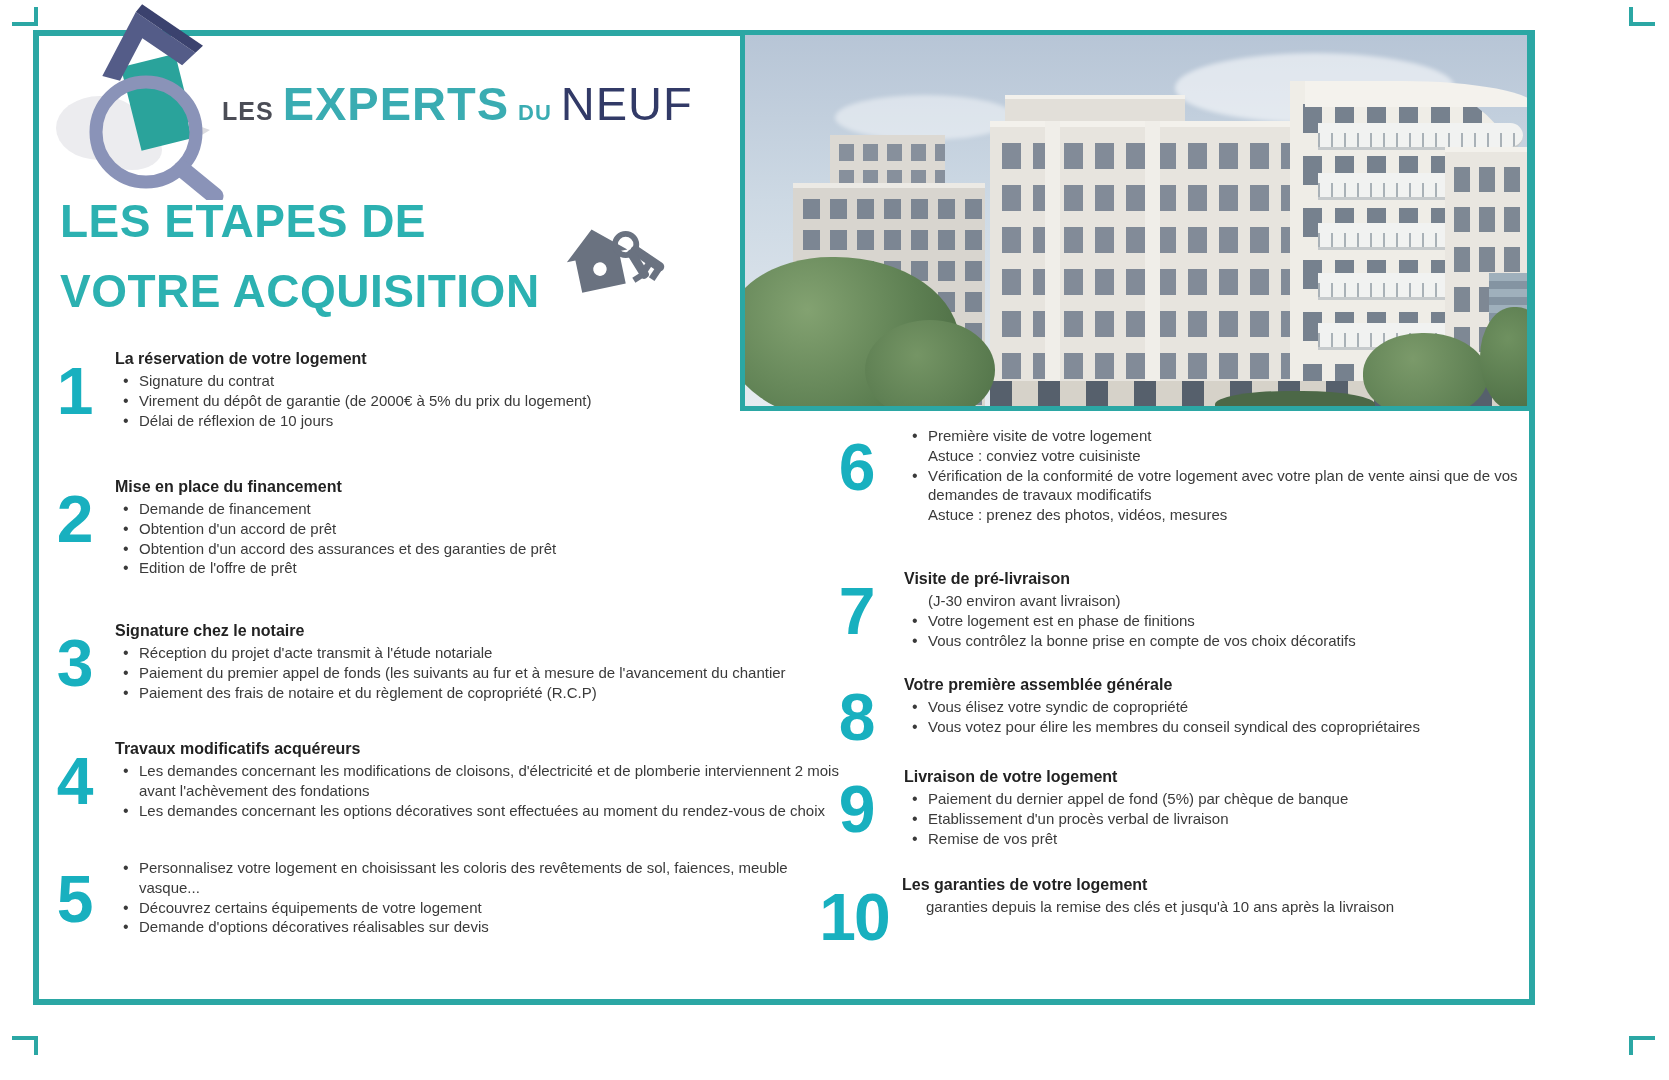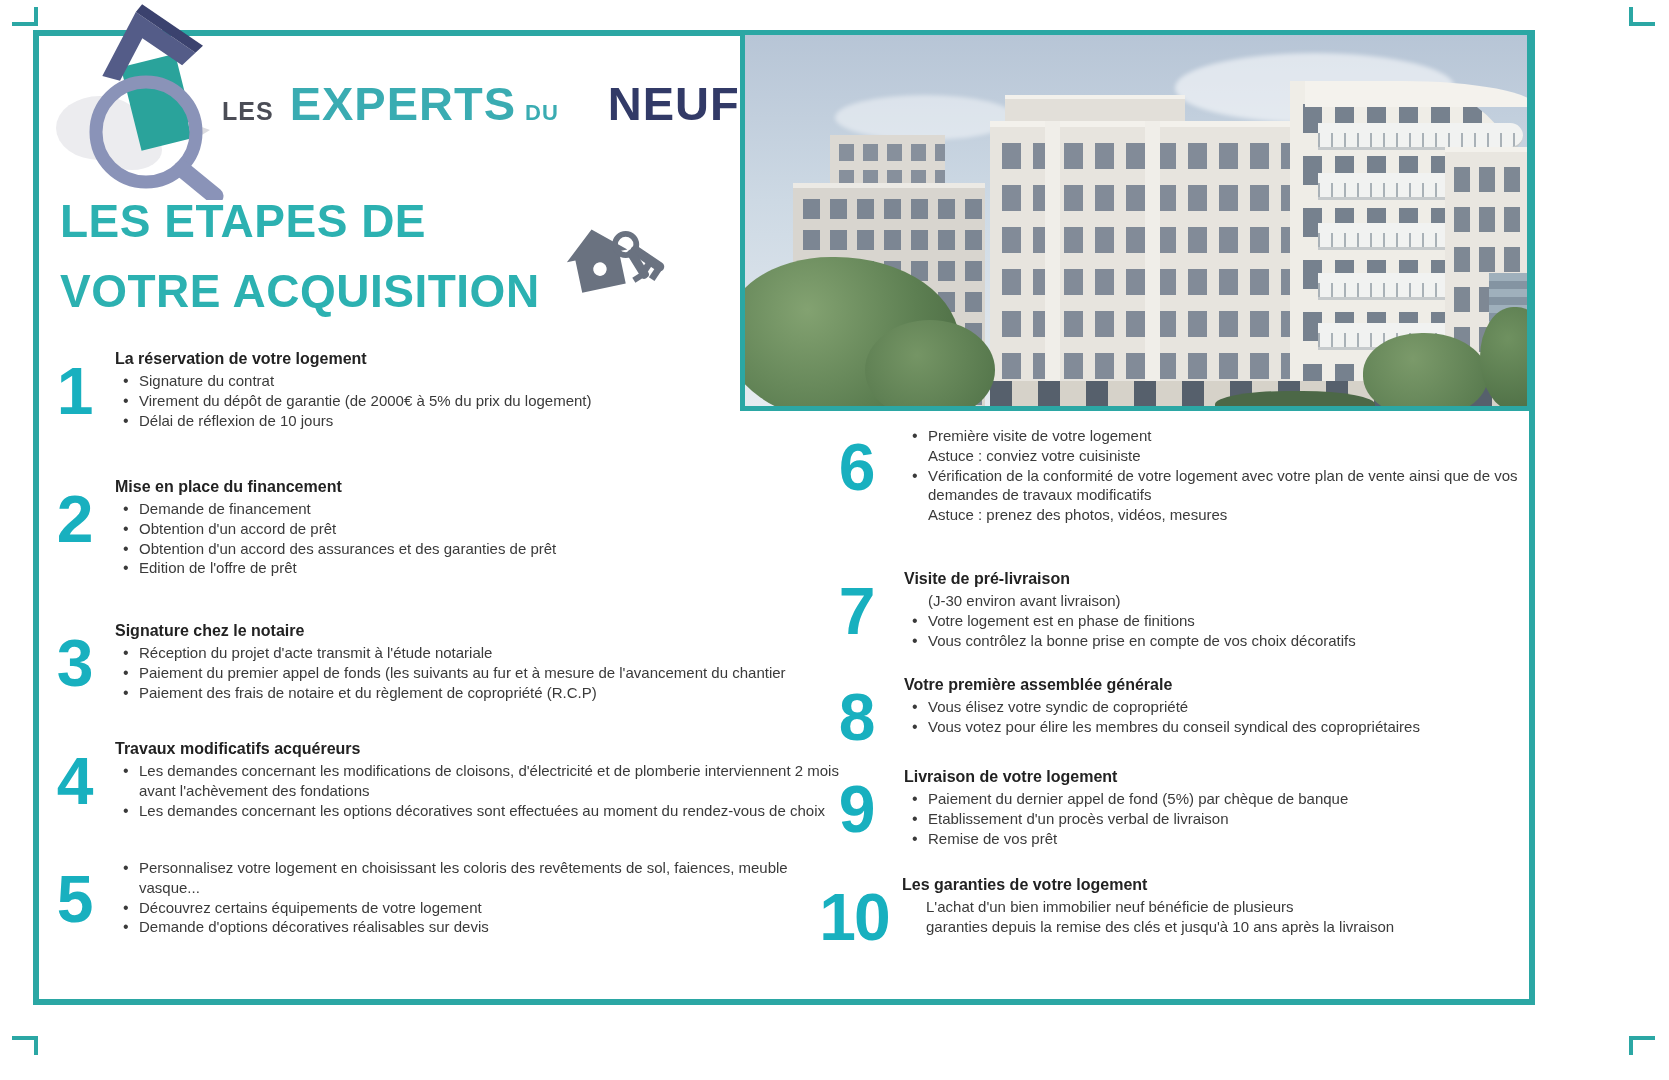--- a/index.html
+++ b/index.html
@@ -15,23 +15,23 @@
   }
   .corner{position:absolute;width:26px;height:19px;box-sizing:border-box;}
   .c-tl{left:12px;top:7px;border-bottom:4px solid #2ba7a4;border-right:4px solid #2ba7a4;}
   .c-tr{left:1629px;top:7px;border-bottom:4px solid #2ba7a4;border-left:4px solid #2ba7a4;}
   .c-bl{left:12px;top:1036px;border-top:4px solid #2ba7a4;border-right:4px solid #2ba7a4;}
   .c-br{left:1629px;top:1036px;border-top:4px solid #2ba7a4;border-left:4px solid #2ba7a4;}
   
   .logo-svg{position:absolute;left:48px;top:0;width:200px;height:200px;}
   .brand{position:absolute;left:222px;top:76px;display:flex;align-items:baseline;gap:9px;white-space:nowrap;}
   .brand .les{font-size:25px;font-weight:700;color:#4b4d56;letter-spacing:1px;}
-  .brand .experts{font-size:47px;font-weight:800;color:#3aacb2;letter-spacing:1px;margin-left:7px;}
+  .brand .experts{font-size:47px;font-weight:800;color:#3aacb2;letter-spacing:1px;}
   .brand .du{font-size:22px;font-weight:700;color:#3aacb2;letter-spacing:1px;}
-  .brand .neuf{font-size:47px;font-weight:700;color:#323a67;letter-spacing:1px;margin-left:40px;}
+  .brand .neuf{font-size:47px;font-weight:400;color:#323a67;letter-spacing:1px;}
   
   .headline{position:absolute;left:60px;top:198px;line-height:1.0;}
   .headline div{font-size:46px;font-weight:800;color:#2cb1b1;letter-spacing:.5px;}
   .headline div + div{margin-top:24px;}
   .keys-svg{position:absolute;left:558px;top:218px;width:116px;height:84px;}
   
   .photo{
     position:absolute;left:740px;top:30px;width:792px;height:381px;
     border:5px solid #2ba7a4;box-sizing:border-box;overflow:hidden;
     background:linear-gradient(180deg,#b7c5d6 0%,#cdd9e4 45%,#e6ebf0 100%);
@@ -259,16 +259,15 @@
     <div class="item b">Paiement du dernier appel de fond (5%) par chèque de banque</div>
     <div class="item b">Etablissement d'un procès verbal de livraison</div>
     <div class="item b">Remise de vos prêt</div>
   </div>
 </div>
 
 <div class="step col-r" id="s10">
   <div class="num">10</div>
   <div class="content">
     <div class="stitle">Les garanties de votre logement</div>
-    <div class="item nb">L'achat d'un bien immobilier neuf bénéficie de plusieurs</div>
     <div class="item nb">garanties depuis la remise des clés et jusqu'à 10 ans après la livraison</div>
   </div>
 </div>
 
 </body></html>

